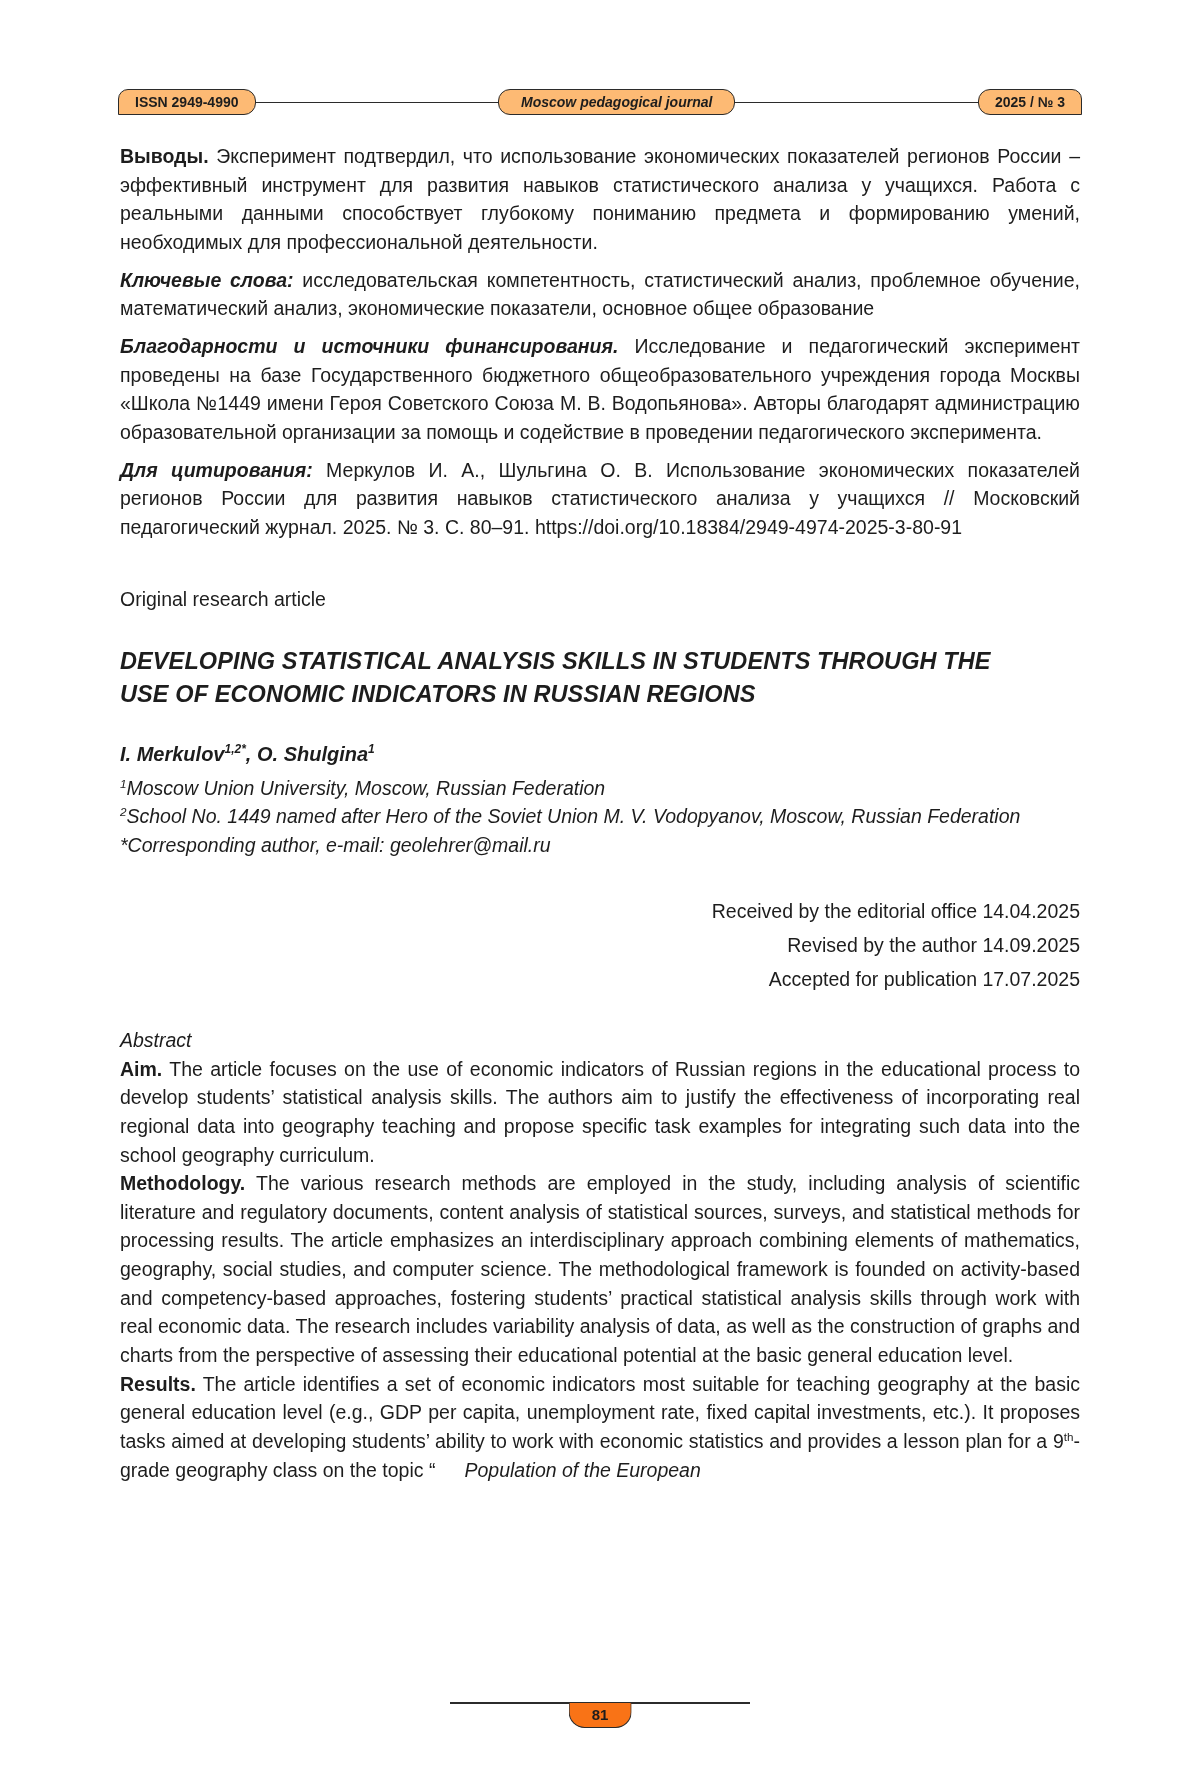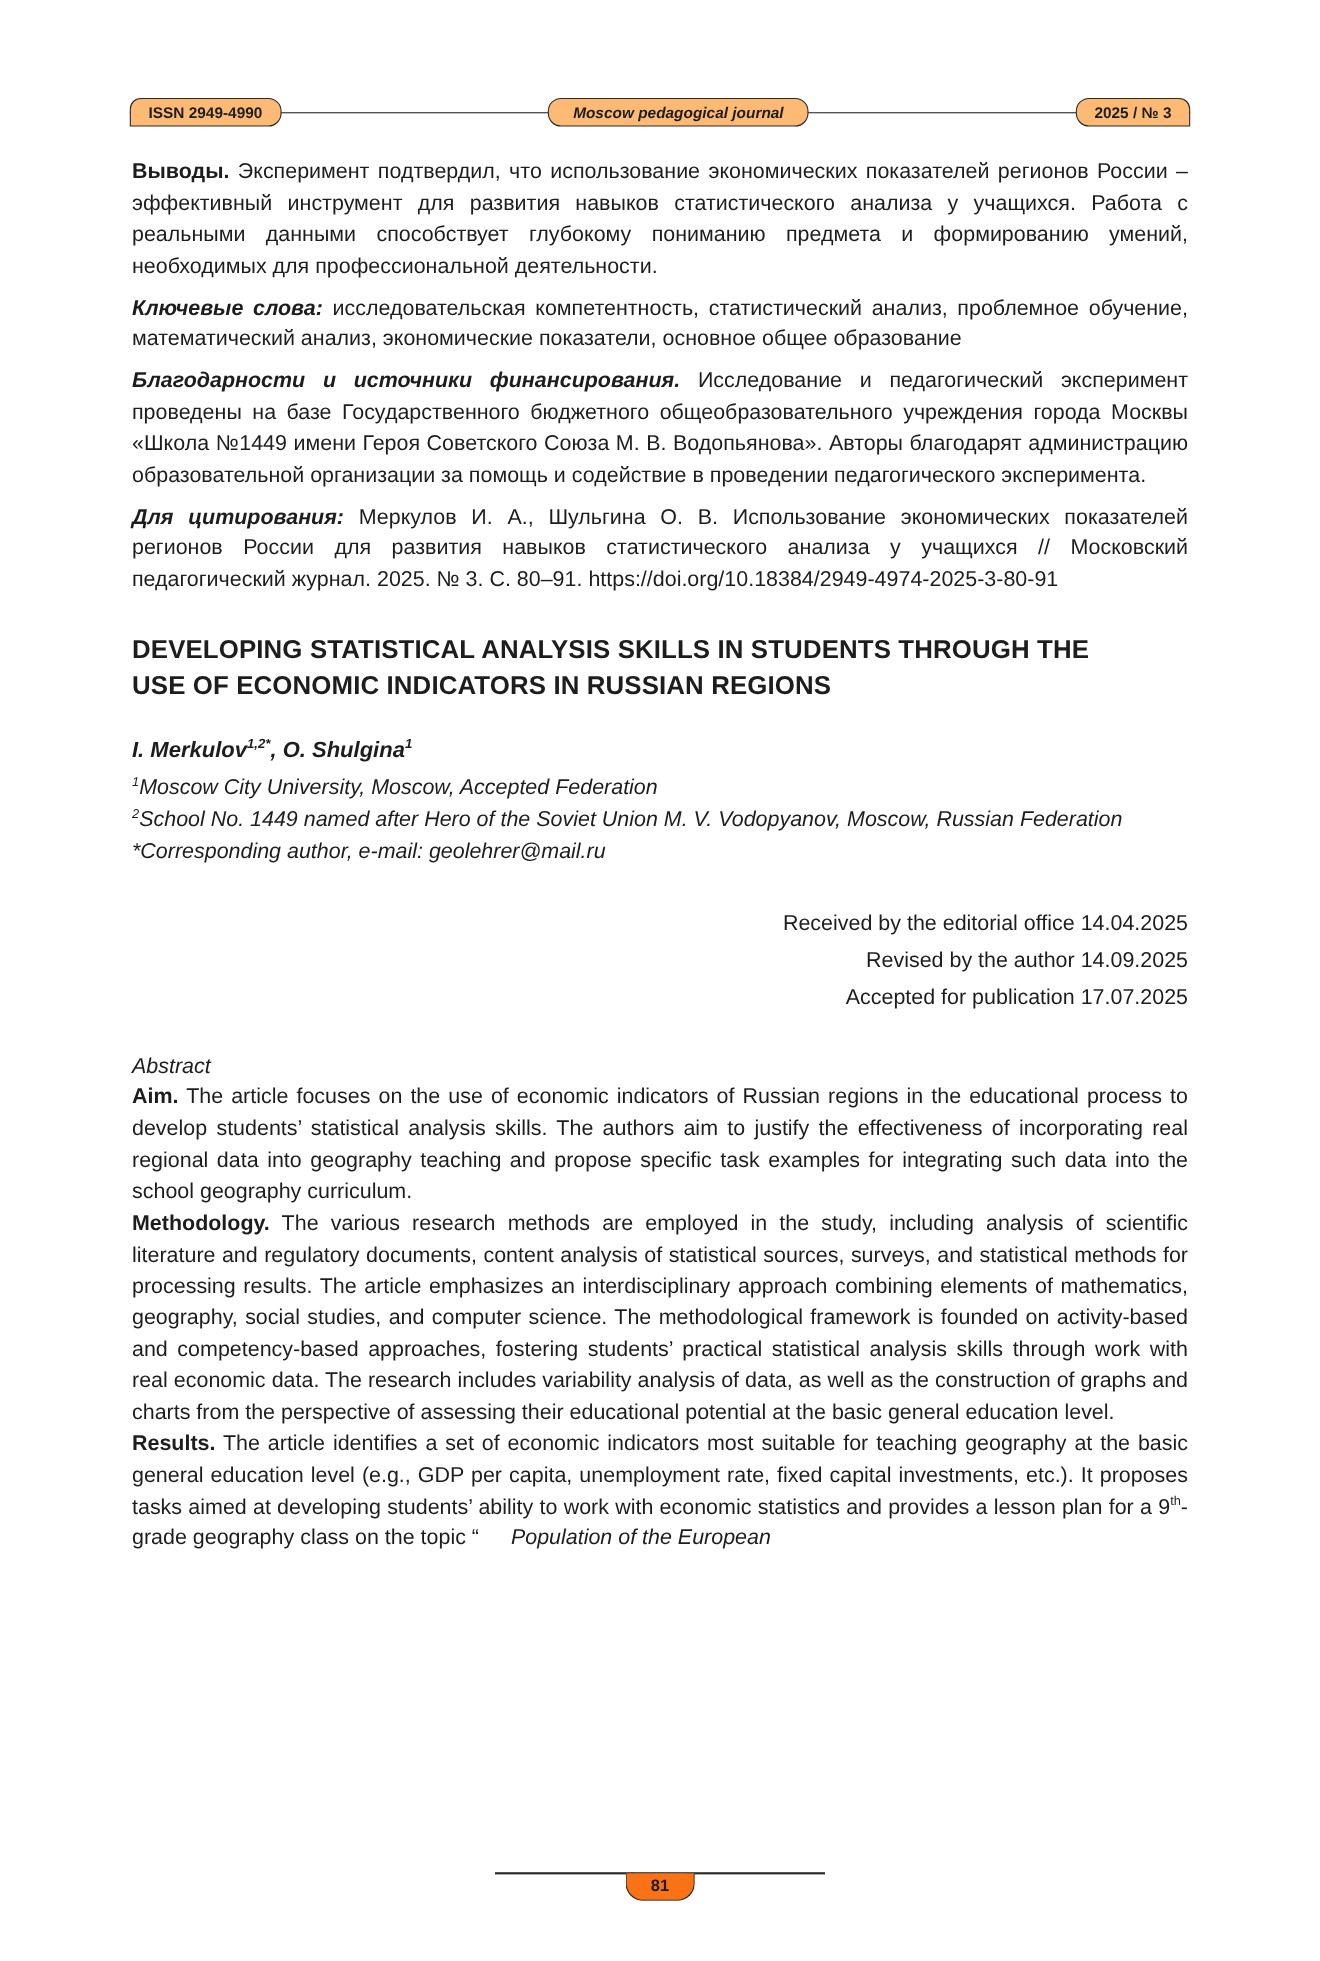--- a/index.html
+++ b/index.html
@@ -126,27 +126,28 @@
   <div class="content">
 
     <p class="para"><span class="lead-b">Выводы.</span><span> Эксперимент подтвердил, что использование экономических показателей регионов России – эффективный инструмент для развития навыков статистического анализа у учащихся. Работа с реальными данными способствует глубокому пониманию предмета и формированию умений, необходимых для профессиональной деятельности.</span></p>
 
     <p class="para"><span class="lead-bi">Ключевые слова:</span><span> исследовательская компетентность, статистический анализ, проблемное обучение, математический анализ, экономические показатели, основное общее образование</span></p>
 
     <p class="para"><span class="lead-bi">Благодарности и источники финансирования.</span><span> Исследование и педагогический эксперимент проведены на базе Государственного бюджетного общеобразовательного учреждения города Москвы «Школа №1449 имени Героя Советского Союза М. В. Водопьянова». Авторы благодарят администрацию образовательной организации за помощь и содействие в проведении педагогического эксперимента.</span></p>
 
     <p class="para"><span class="lead-bi">Для цитирования:</span><span> Меркулов И. А., Шульгина О. В. Использование экономических показателей регионов России для развития навыков статистического анализа у учащихся // Московский педагогический журнал. 2025. № 3. С. 80–91. </span><span class="plain-link">https://doi.org/10.18384/2949-4974-2025-3-80-91</span></p>
 
+    <div class="article-type">Original research article</div>
 
-    <h1 class="title" style="margin-bottom:16px;">DEVELOPING STATISTICAL ANALYSIS SKILLS IN STUDENTS THROUGH THE USE OF ECONOMIC INDICATORS IN RUSSIAN REGIONS</h1>
+    <h1 class="title" style="margin-bottom:16px;font-style:italic;">DEVELOPING STATISTICAL ANALYSIS SKILLS IN STUDENTS THROUGH THE USE OF ECONOMIC INDICATORS IN RUSSIAN REGIONS</h1>
 
     <div class="authors"><span>I. Merkulov</span><sup>1,2*</sup><span>, O. Shulgina</span><sup>1</sup></div>
 
     <div class="affiliations">
-      <p class="affil"><sup>1</sup><span>Moscow City University, Moscow, Accepted Federation</span></p>
+      <p class="affil"><sup>1</sup><span>Moscow Union University, Moscow, Russian Federation</span></p>
       <p class="affil"><sup>2</sup><span>School No. 1449 named after Hero of the Soviet Union M. V. Vodopyanov, Moscow, Russian Federation</span></p>
       <p class="corresponding">*Corresponding author, e-mail: geolehrer@mail.ru</p>
     </div>
 
     <div class="dates">
       <div>Received by the editorial office 14.04.2025</div>
       <div>Revised by the author 14.09.2025</div>
       <div>Accepted for publication 17.07.2025</div>
     </div>
 

